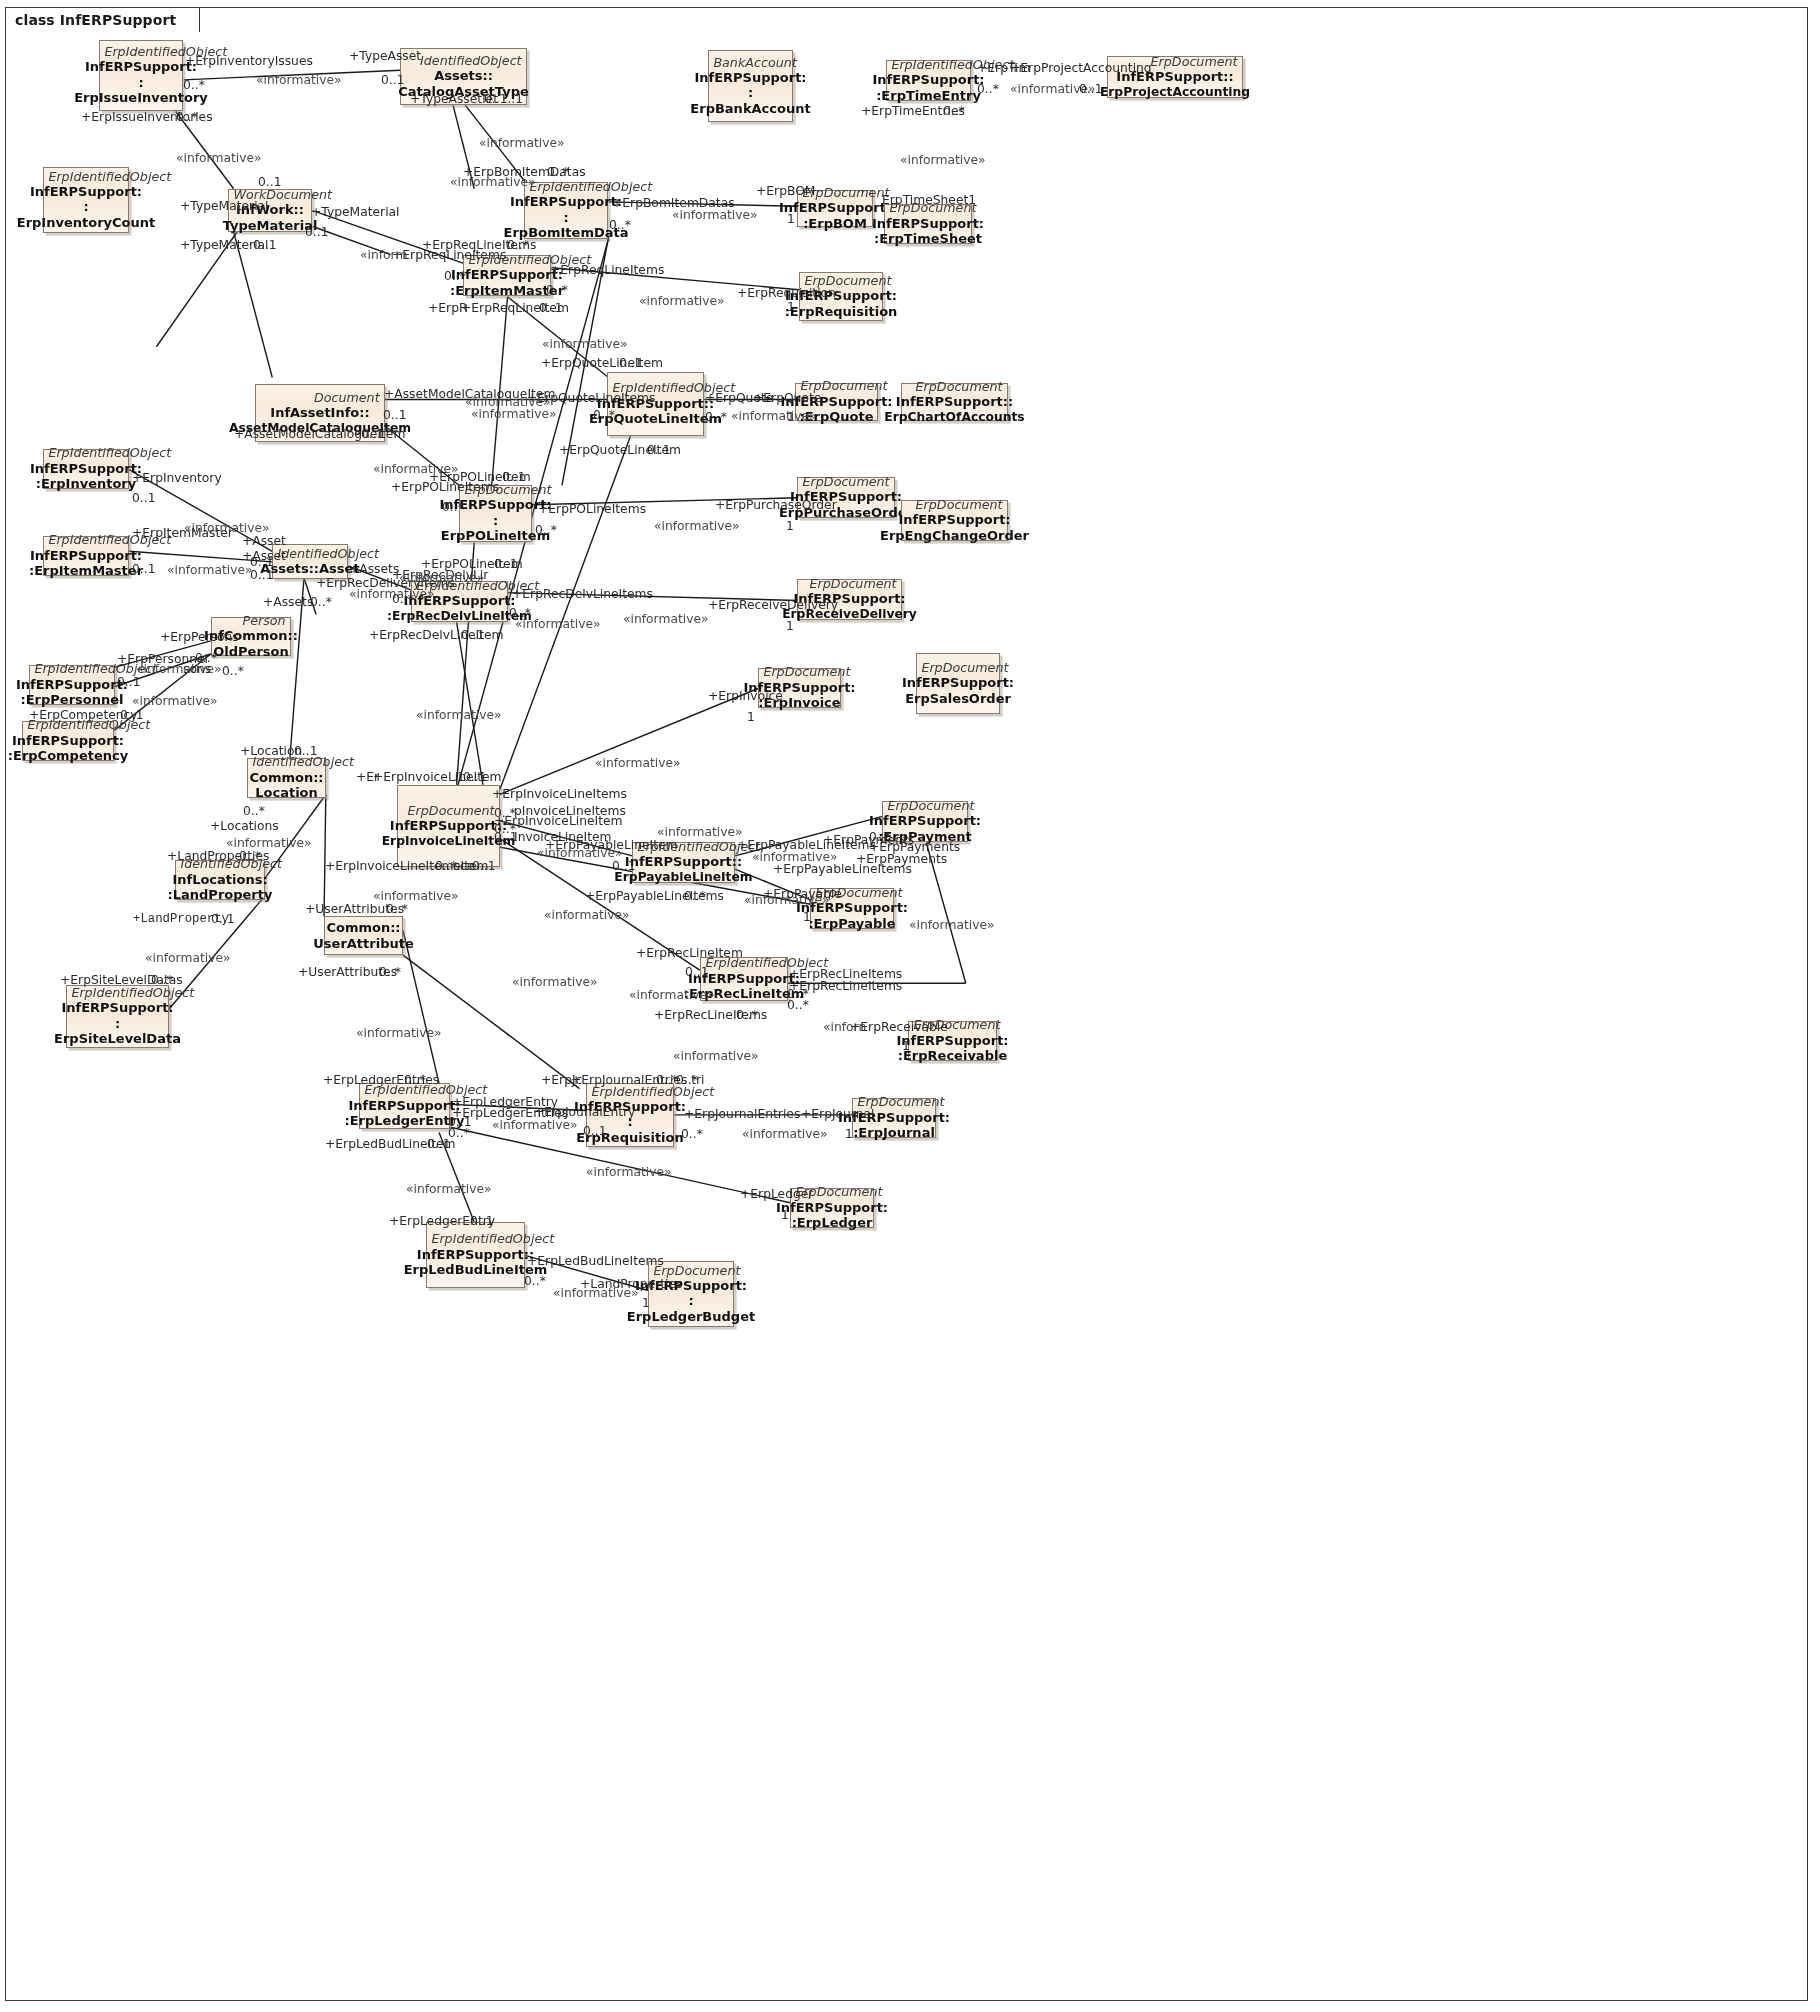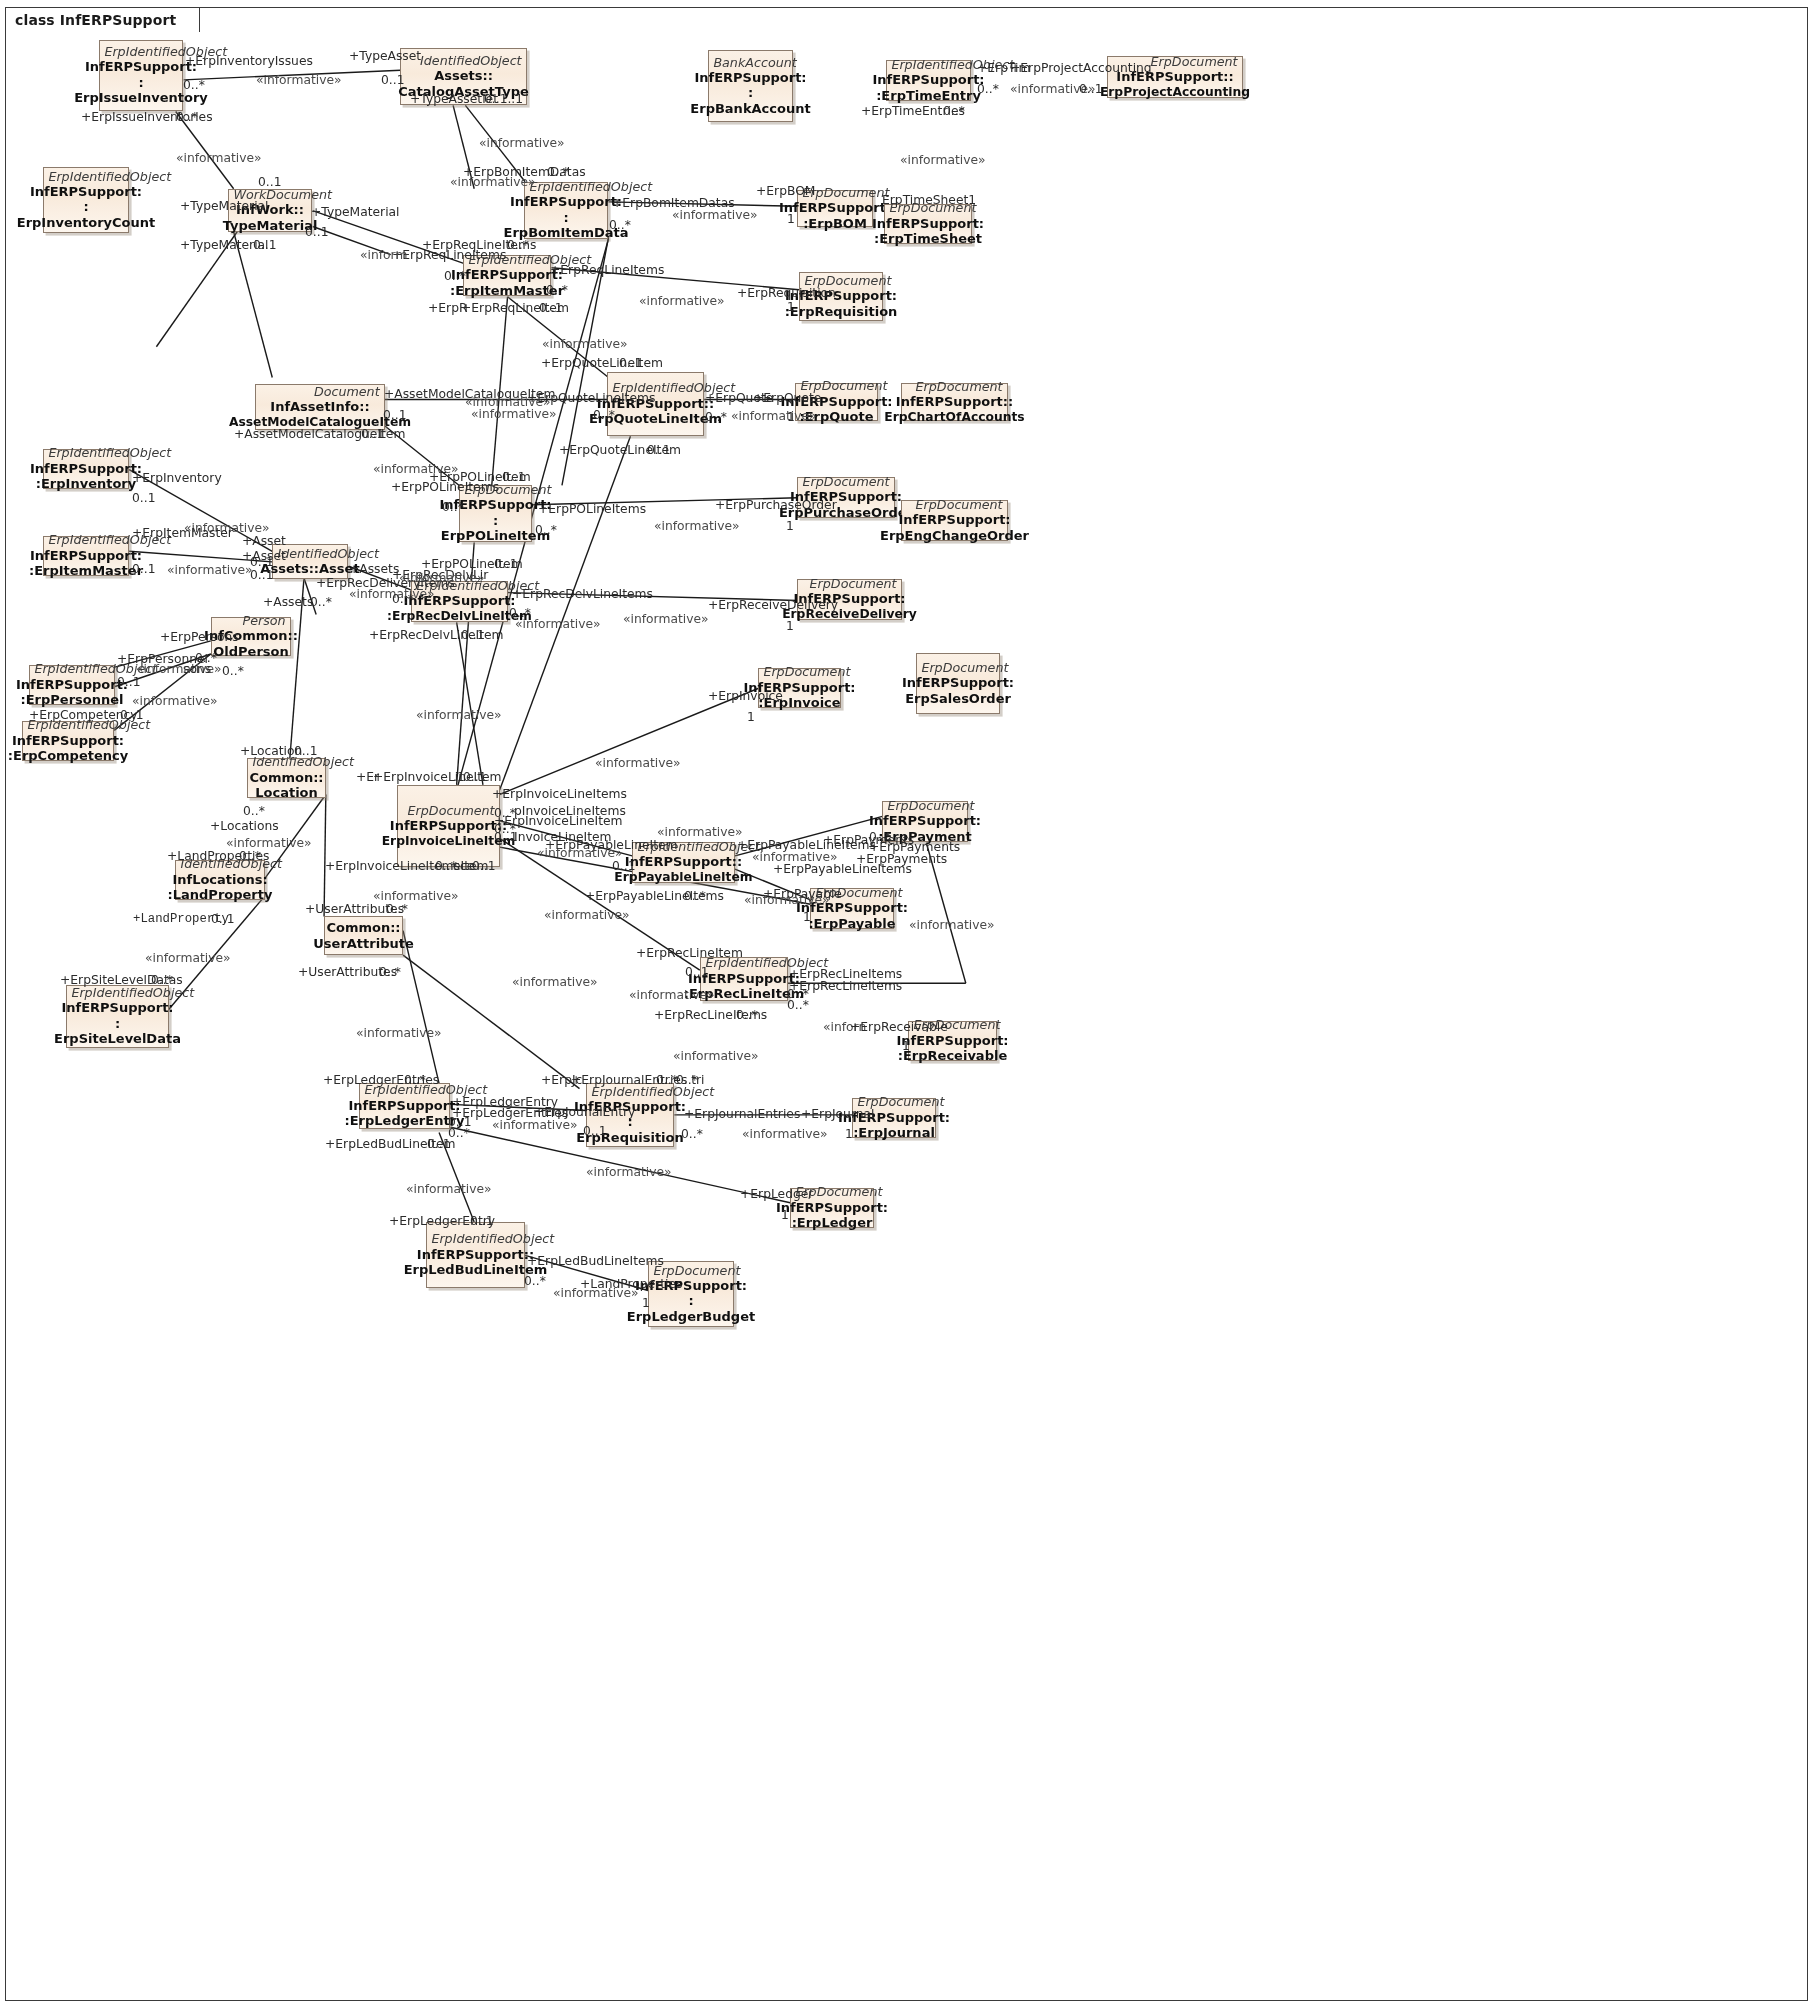--- a/index.html
+++ b/index.html
@@ -149,21 +149,21 @@
       <div class="node" style="left: 463px; top: 255px; width: 88px; height: 41px;">
         <div class="stereo">ErpIdentifiedObject</div>
         <div class="nm">InfERPSupport:</div>
         <div class="nm">:ErpItemMaster</div>
       </div>
       <div class="node" style="left: 799px; top: 272px; width: 84px; height: 49px;">
         <div class="stereo">ErpDocument</div>
         <div class="nm">InfERPSupport:</div>
         <div class="nm">:ErpRequisition</div>
       </div>
-      <div class="node" style="left: 255px; top: 384px; width: 130px; height: 46px;">
+      <div class="node" style="left: 255px; top: 384px; width: 130px; height: 58px;">
         <div class="stereo">Document</div>
         <div class="nm">InfAssetInfo::</div>
         <div class="nm small">AssetModelCatalogueItem</div>
       </div>
       <div class="node" style="left: 607px; top: 372px; width: 97px; height: 64px;">
         <div class="stereo">ErpIdentifiedObject</div>
         <div class="nm">InfERPSupport::</div>
         <div class="nm">ErpQuoteLineItem</div>
       </div>
       <div class="node" style="left: 795px; top: 383px; width: 83px; height: 38px;">

